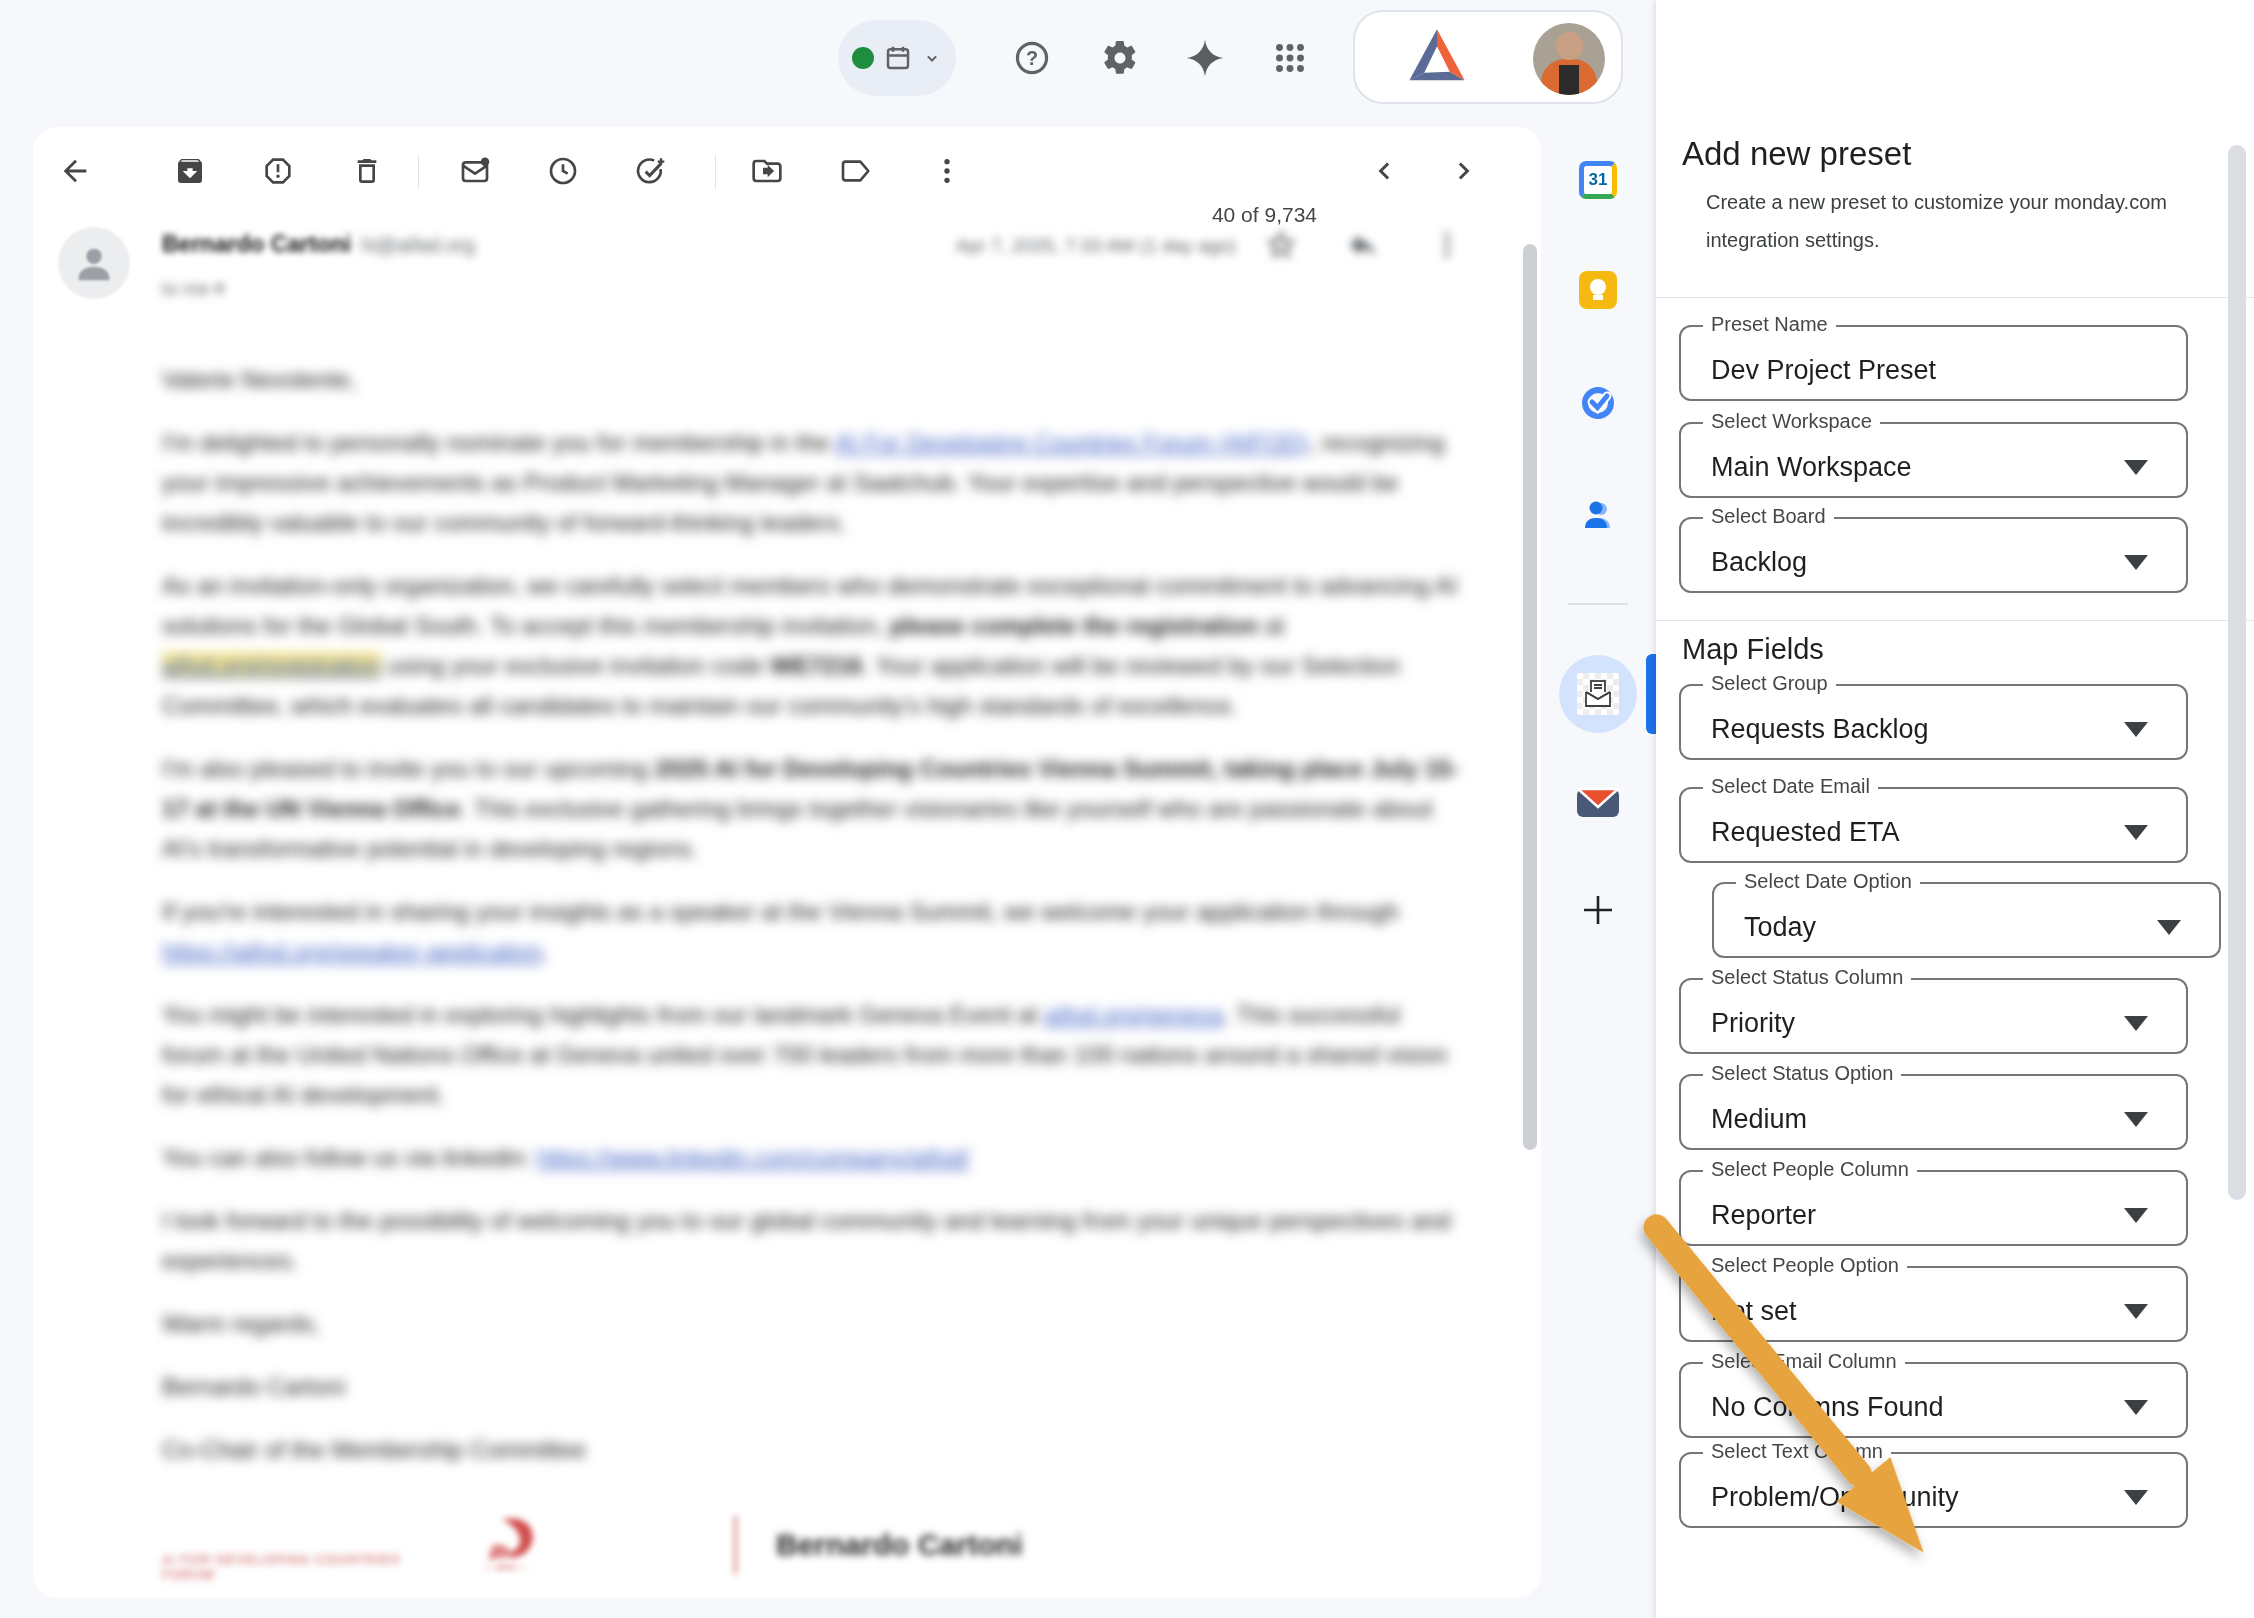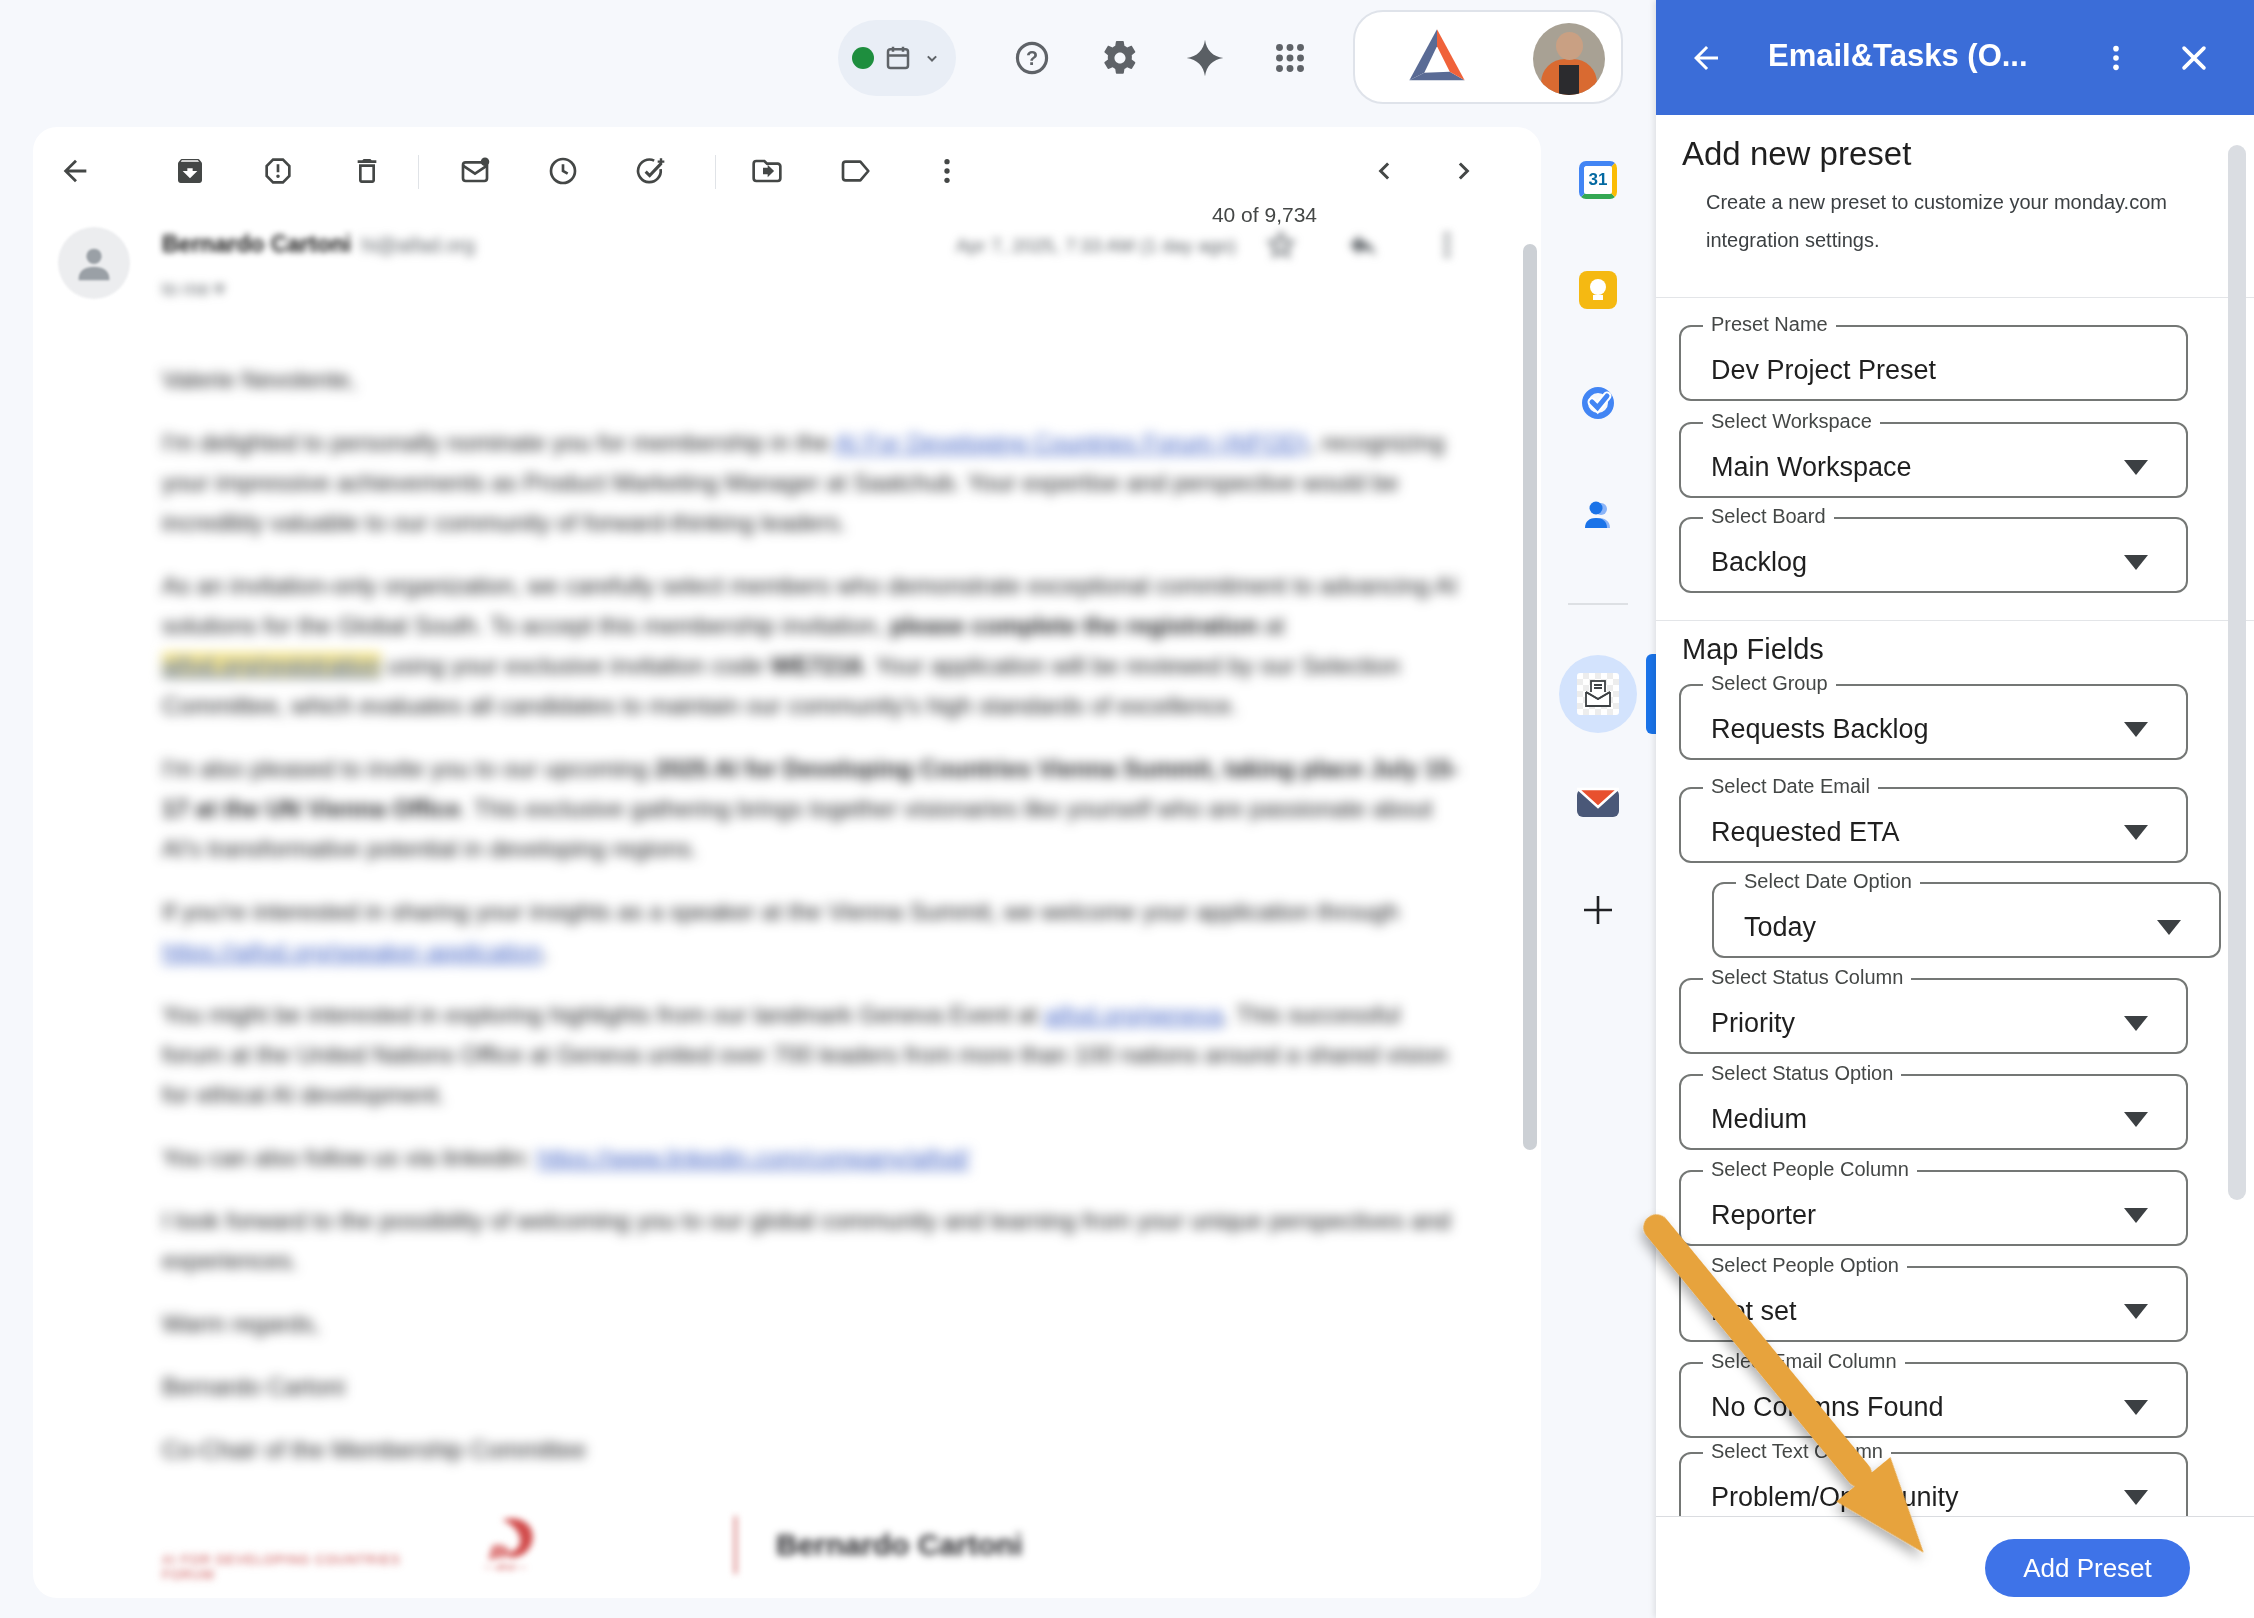--- a/index.html
+++ b/index.html
@@ -321,40 +321,20 @@
       <polygon points="1,4 41,4 21,22" fill="#e8502e" stroke="#fff" stroke-width="2.5"></polygon>
     </svg>
 </div>
 <div class="rail-item" style="left:1581px;top:893px;">
   <svg width="34" height="34" viewBox="0 0 34 34" stroke="#202124" stroke-width="2.6">
       <path d="M17 3v28M3 17h28"></path>
     </svg>
 </div>
 
 <div class="addon-panel">
-  <div class="addon-header">
-    <div class="ah-btn" style="left:30px;">
-      <svg width="36" height="36" viewBox="0 0 24 24">
-          <path fill="#fff" d="M20 11H7.8l5.6-5.6L12 4l-8 8 8 8 1.4-1.4L7.8 13H20v-2z"></path>
-        </svg>
-    </div>
-    <div class="ah-title">Email&amp;Tasks (O...</div>
-    <div class="ah-btn" style="left:440px;">
-      <svg width="32" height="32" viewBox="0 0 24 24" fill="#fff">
-          <circle cx="12" cy="5" r="2.1"></circle>
-          <circle cx="12" cy="12" r="2.1"></circle>
-          <circle cx="12" cy="19" r="2.1"></circle>
-        </svg>
-    </div>
-    <div class="ah-btn" style="left:518px;">
-      <svg width="34" height="34" viewBox="0 0 24 24" stroke="#fff" stroke-width="2.6" stroke-linecap="round">
-          <path d="M5 5l14 14M19 5L5 19"></path>
-        </svg>
-    </div>
-  </div>
 
   <div class="intro-title">Add new preset</div>
   <div class="intro-desc">Create a new preset to customize your monday.com integration settings.</div>
   <div class="p-divider" style="top:297px;"></div>
   <div id="fields-top">
       <div class="field" style="top: 325px;">
         <span class="flabel">Preset Name</span>
         <span class="fvalue">Dev Project Preset</span>
       </div>
       <div class="field" style="top: 422px;">
@@ -411,23 +391,20 @@
         <span class="fvalue">No Columns Found</span>
         <span class="caret"></span>
       </div>
       <div class="field" style="top: 1452px;">
         <span class="flabel">Select Text Column</span>
         <span class="fvalue">Problem/Opportunity</span>
         <span class="caret"></span>
       </div>
     </div>
 
-  <div class="panel-footer">
-    <button class="add-preset-btn">Add Preset</button>
-  </div>
   <div class="panel-scrollbar"></div>
 </div>
 
 <svg class="arrow-overlay">
   <defs>
       <filter id="as" x="-30%" y="-30%" width="160%" height="160%">
         <feDropShadow dx="4" dy="6" stdDeviation="6" flood-opacity="0.3"></feDropShadow>
       </filter>
     </defs>
   <g transform="translate(1652,1222) rotate(50.6)" filter="url(#as)" fill="#e7a33c">

